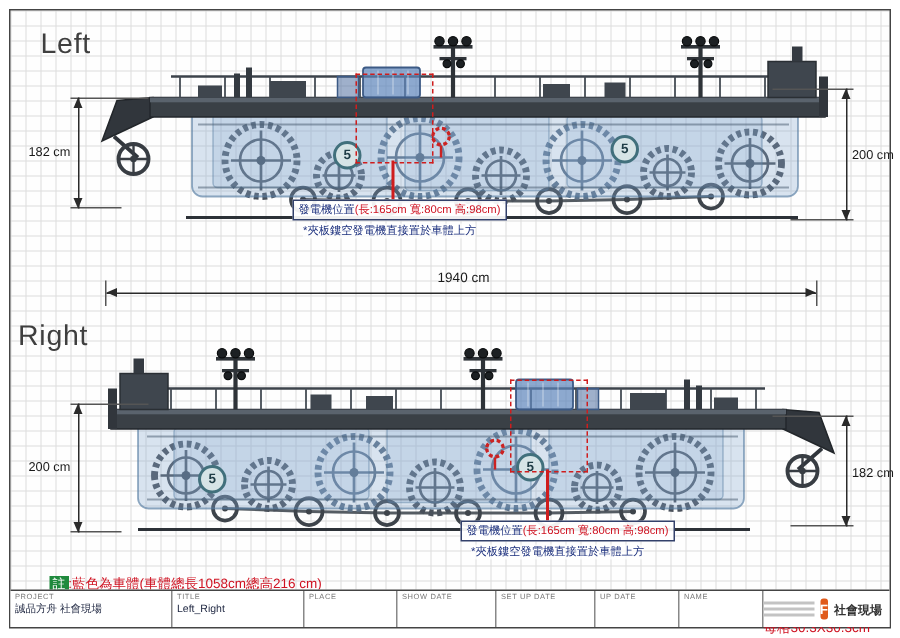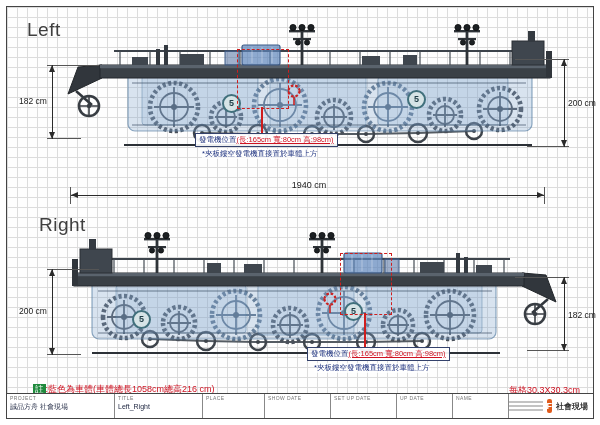--- a/index.html
+++ b/index.html
@@ -31,28 +31,28 @@
   .tick{position:absolute;height:1px;background:#555;}
   .vtick{position:absolute;width:1px;background:#555;}
   .dimlab{position:absolute;font-size:8.5px;color:#1a1a1a;white-space:nowrap;}
   .dimlab.c{text-align:center;font-size:9px;}
   
   .genbox{position:absolute;border:1.5px dashed #cf1d1d;}
   .leader{position:absolute;width:1.5px;background:#cf1d1d;}
   .annbox{position:absolute;border:1px solid #33416b;background:rgba(255,255,255,0.92);
           font-size:7.5px;line-height:12px;padding:0 3px;white-space:nowrap;}
   .annbox .gl{color:#1b2f7d;}
-  .annbox .gd{color:#cf1322;text-decoration:underline;}
+  .annbox .gd{color:#cf1322;}
   .annnote{position:absolute;font-size:7.5px;color:#1b2f7d;white-space:nowrap;
            background:rgba(255,255,255,0.7);}
   
   .legend{position:absolute;font-size:9px;white-space:nowrap;}
   .legend .tag{display:inline-block;background:#1f8a3d;color:#fff;padding:0 2px;font-size:8.5px;}
   .legend .txt{color:#cf1322;text-align:right;}
-  .gridnote{position:absolute;font-size:9px;color:#cf1322;white-space:nowrap;}
+  .gridnote{position:absolute;font-size:9px;color:#cf1322;white-space:nowrap;margin-top:28px;}
   
   .tb{position:absolute;left:0;right:0;bottom:0;height:24px;border-top:1.5px solid #444;
       background:#fff;display:flex;}
   .tb .cell{border-right:1px solid #888;padding:1px 3px;display:flex;flex-direction:column;
             box-sizing:border-box;overflow:hidden;}
   .tb .tl{font-size:5px;color:#777;letter-spacing:.4px;line-height:6px;}
   .tb .tv{font-size:7px;color:#222a44;line-height:9px;margin-top:1px;white-space:nowrap;}
   .tb .brandcell{flex:1;flex-direction:row;align-items:center;justify-content:flex-end;
                  gap:4px;border-right:none;padding-right:5px;}
   .clines{display:flex;flex-direction:column;gap:2px;}
@@ -202,21 +202,21 @@
 
   <div class="vtick" style="left:63px;top:180px;height:17px"></div>
   <div class="vtick" style="left:537px;top:180px;height:17px"></div>
   <div class="hdim" style="left:64px;top:184px;width:473px">
         <i class="l"></i>
         <i class="al"></i>
         <i class="ar"></i>
       </div>
   <span class="dimlab c" style="left:262px;top:173px;width:80px">1940 cm</span>
 
-  <div class="view-label" style="left:32px;top:207px">Right</div>
+  <div class="view-label" style="left:5px;top:207px">Right</div>
 
   <svg class="veh" style="left:55px;top:222px" width="500" height="132" viewBox="0 0 500 132">
     <use href="#vehicle" transform="translate(500,0) scale(-1,1)"></use>
   </svg>
 
   <div class="emblem" style="left:125px;top:303px">5</div>
   <div class="emblem" style="left:337px;top:295px">5</div>
 
   <div class="tick" style="left:40px;top:262px;width:52px"></div>
   <div class="tick" style="left:40px;top:347px;width:34px"></div>

